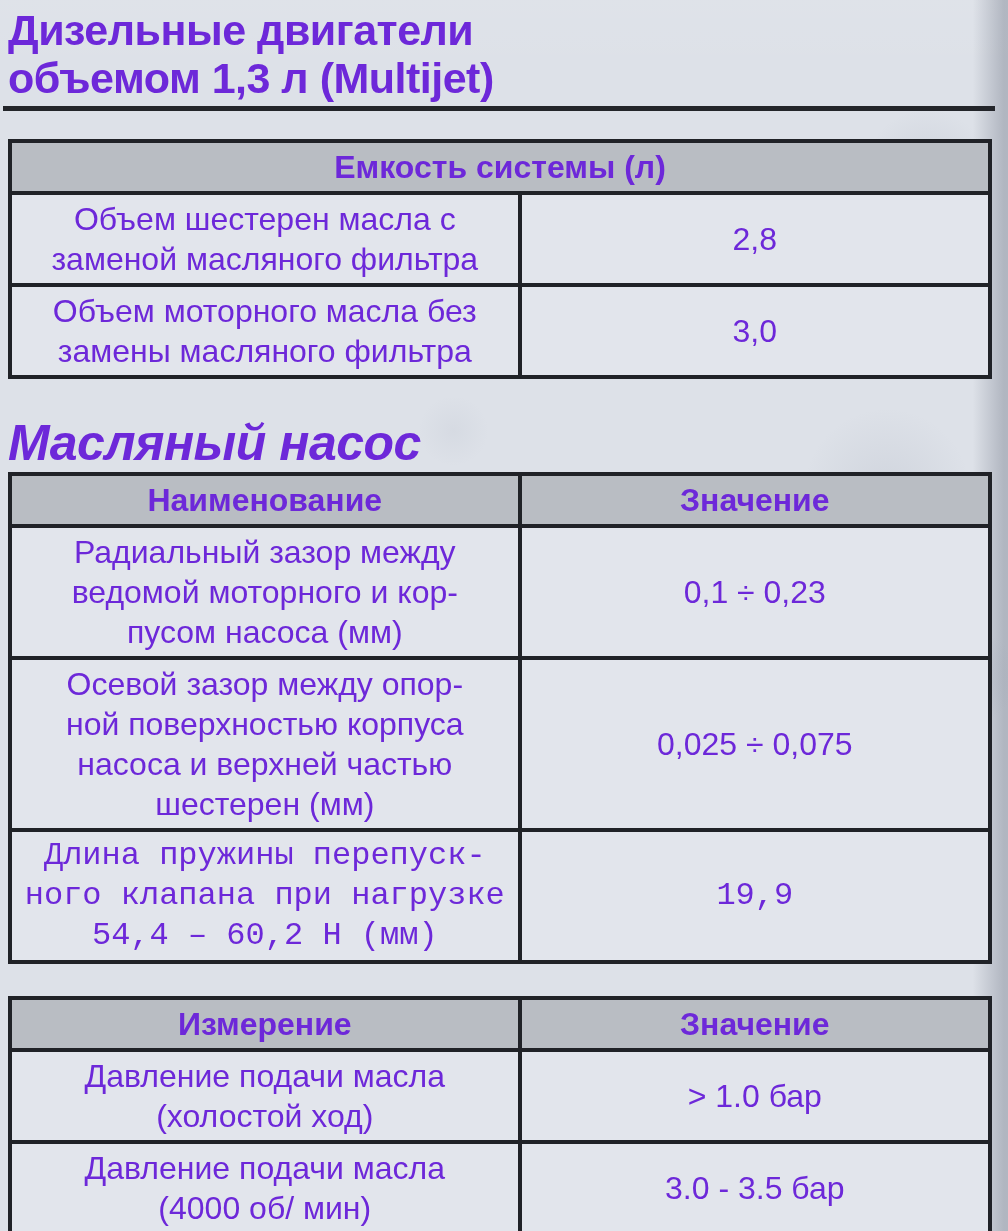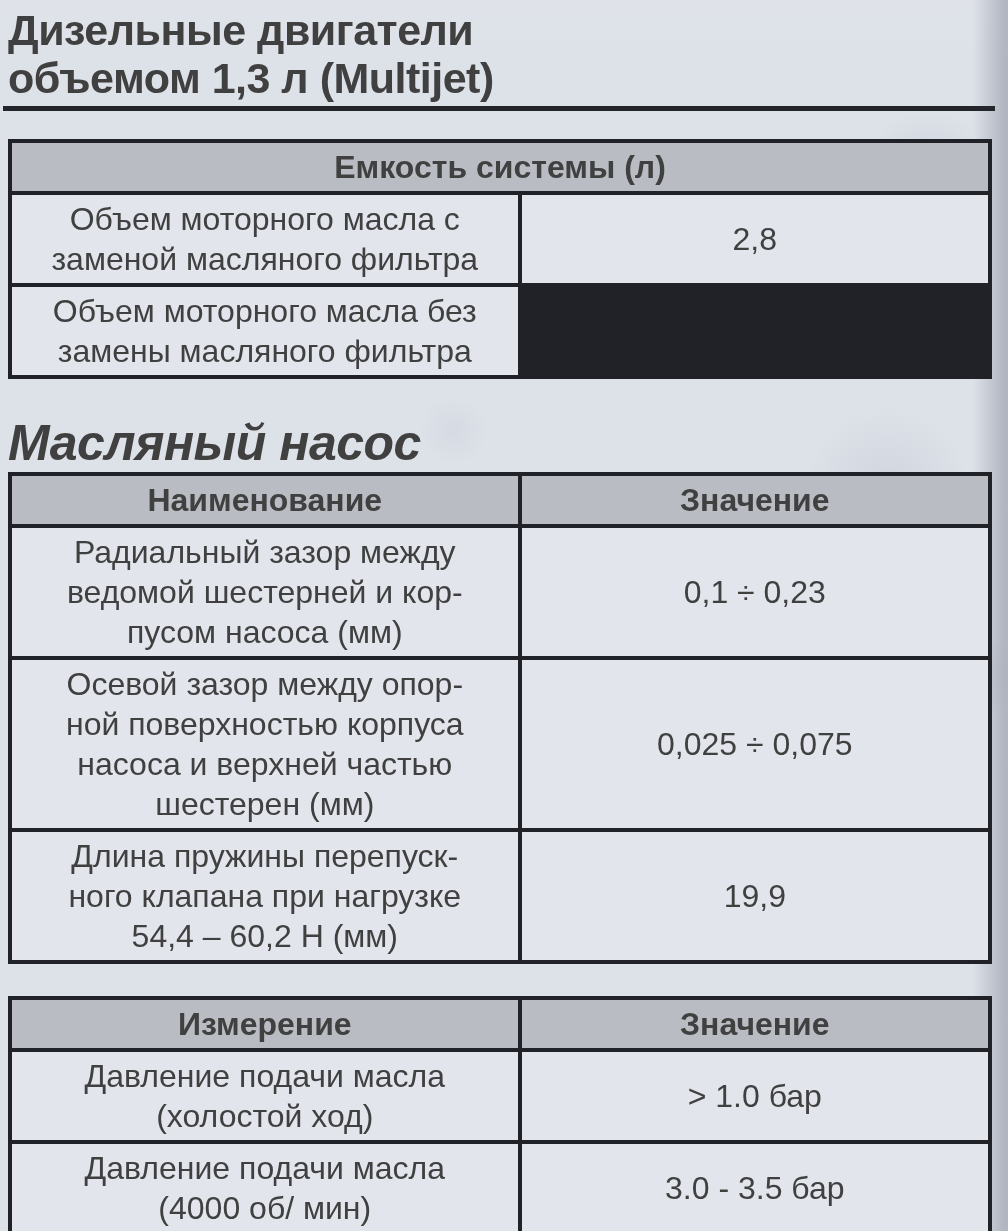--- a/index.html
+++ b/index.html
@@ -8,21 +8,21 @@
     background: #9aa0ab;
   }
   .page {
     position: relative;
     width: 1008px;
     height: 1231px;
     margin: 0 auto;
     background: #dde1e8;
     overflow: hidden;
     font-family: "Liberation Sans", sans-serif;
-    color: #404040;
+    color: #6d28d9;
   }
   
   .bleed {
     position: absolute;
     inset: 0;
     pointer-events: none;
     background:
       radial-gradient(circle 90px at 92% 14%,  rgba(120,130,150,0.14), transparent 70%),
       radial-gradient(circle 120px at 88% 40%, rgba(120,130,150,0.13), transparent 70%),
       radial-gradient(circle 70px at 96% 55%,  rgba(120,130,150,0.15), transparent 70%),
@@ -89,55 +89,56 @@
     font-size: 50px;
     line-height: 44px;
     font-weight: 700;
     font-style: italic;
     letter-spacing: -0.5px;
   }
 
   .t2 { margin-top: 7px; }
   .t2 .r1 { min-height: 122px; }
   .t2 .r2 { min-height: 156px; }
-  .t2 .r3 { min-height: 118px; }
+  .t2 .r3 { min-height: 118px; font-family: Liberation Mono, monospace; }
 
   .t3 { margin-top: 32px; }
   .t3 .body { min-height: 82px; }
 </style>
 </head>
 <body>
 
 <div class="page">
   <div class="bleed"></div>
 
   <div class="content">
     <h1 class="title">Дизельные двигатели
 объемом 1,3 л (Multijet)</h1>
     <div class="title-rule"></div>
 
     <div class="spec-table t1">
       <div class="cell header span2">Емкость системы (л)</div>
 
-      <div class="cell body">Объем моторного масла с
+      <div class="cell body">Объем шестерен масла с
 заменой масляного фильтра</div>
       <div class="cell body">2,8</div>
 
       <div class="cell body">Объем моторного масла без
 замены масляного фильтра</div>
+      <div class="cell body">3,0</div>
     </div>
 
     <h2 class="section-heading">Масляный насос</h2>
 
     <div class="spec-table t2">
       <div class="cell header">Наименование</div>
       <div class="cell header">Значение</div>
 
       <div class="cell r1">Радиальный зазор между
-ведомой шестерней и кор-
+ведомой моторного и кор-
 пусом насоса (мм)</div>
       <div class="cell r1">0,1 ÷ 0,23</div>
 
       <div class="cell r2">Осевой зазор между опор-
 ной поверхностью корпуса
 насоса и верхней частью
 шестерен (мм)</div>
       <div class="cell r2">0,025 ÷ 0,075</div>
 
       <div class="cell r3">Длина пружины перепуск-

